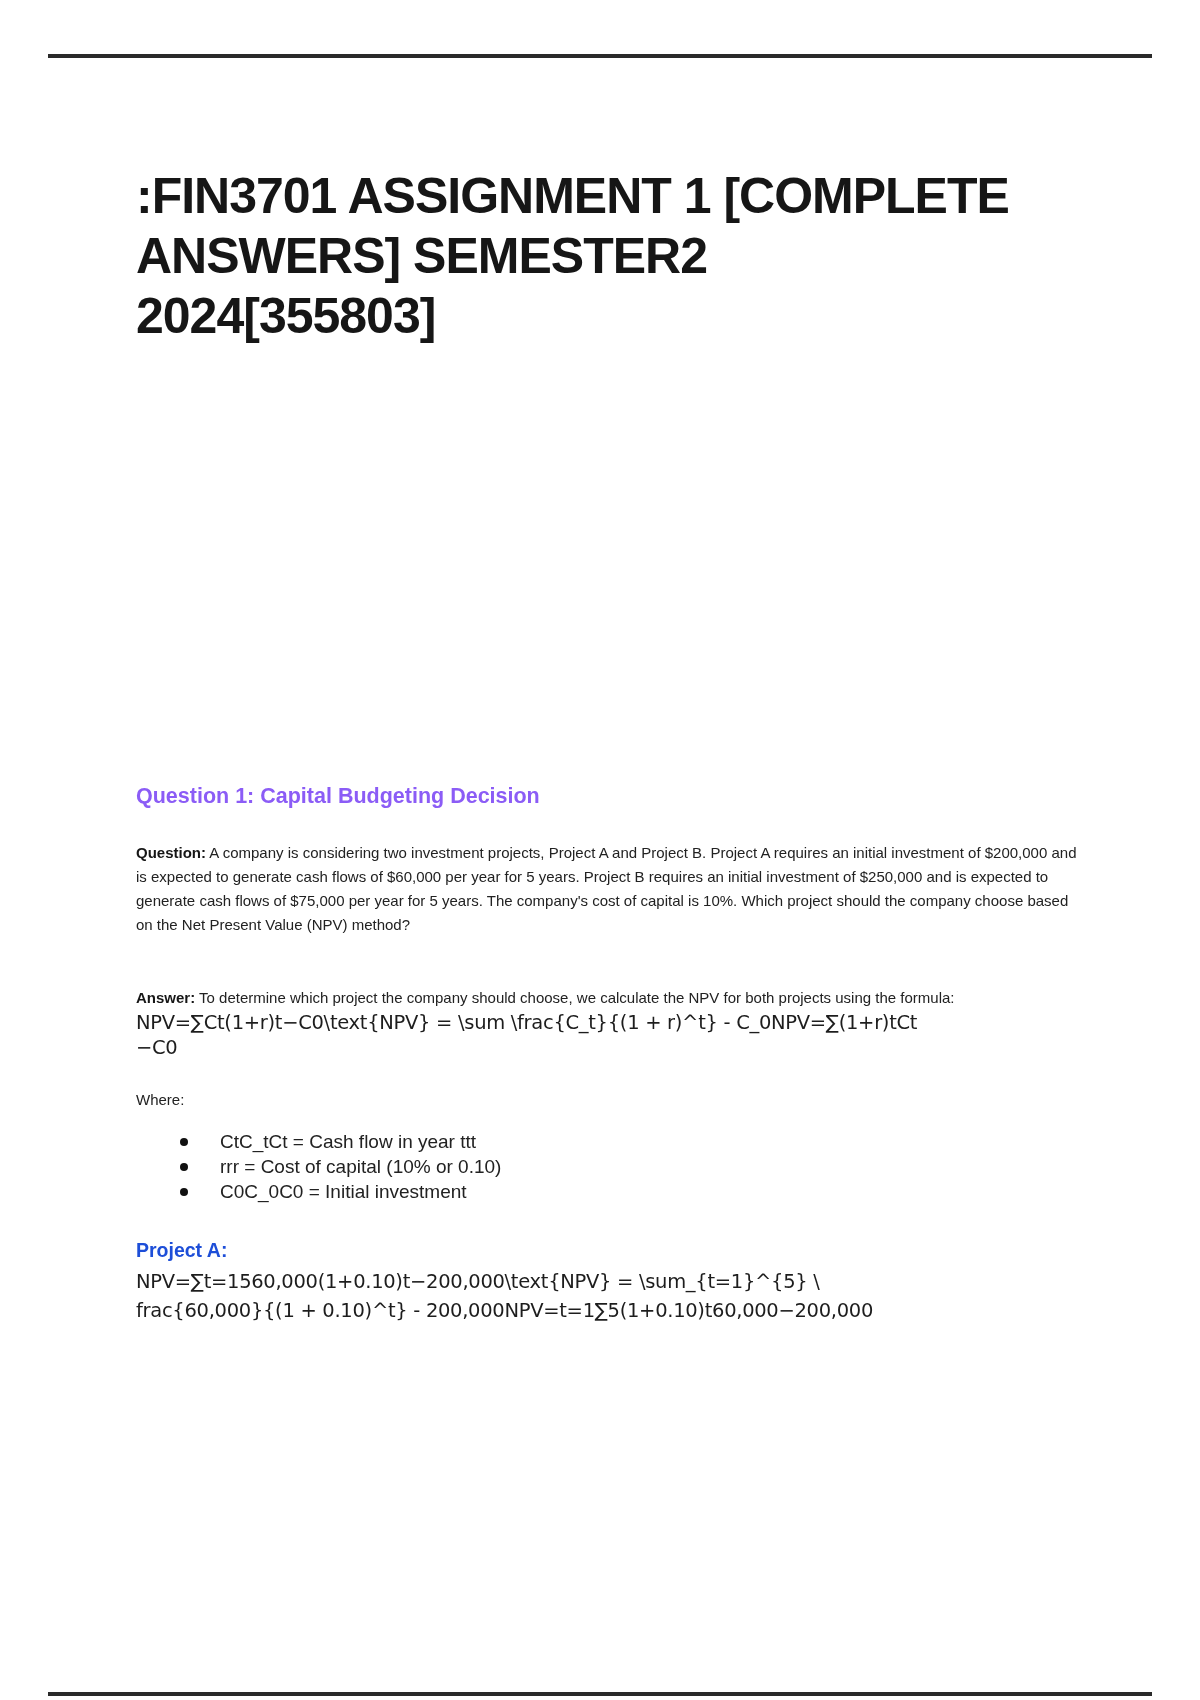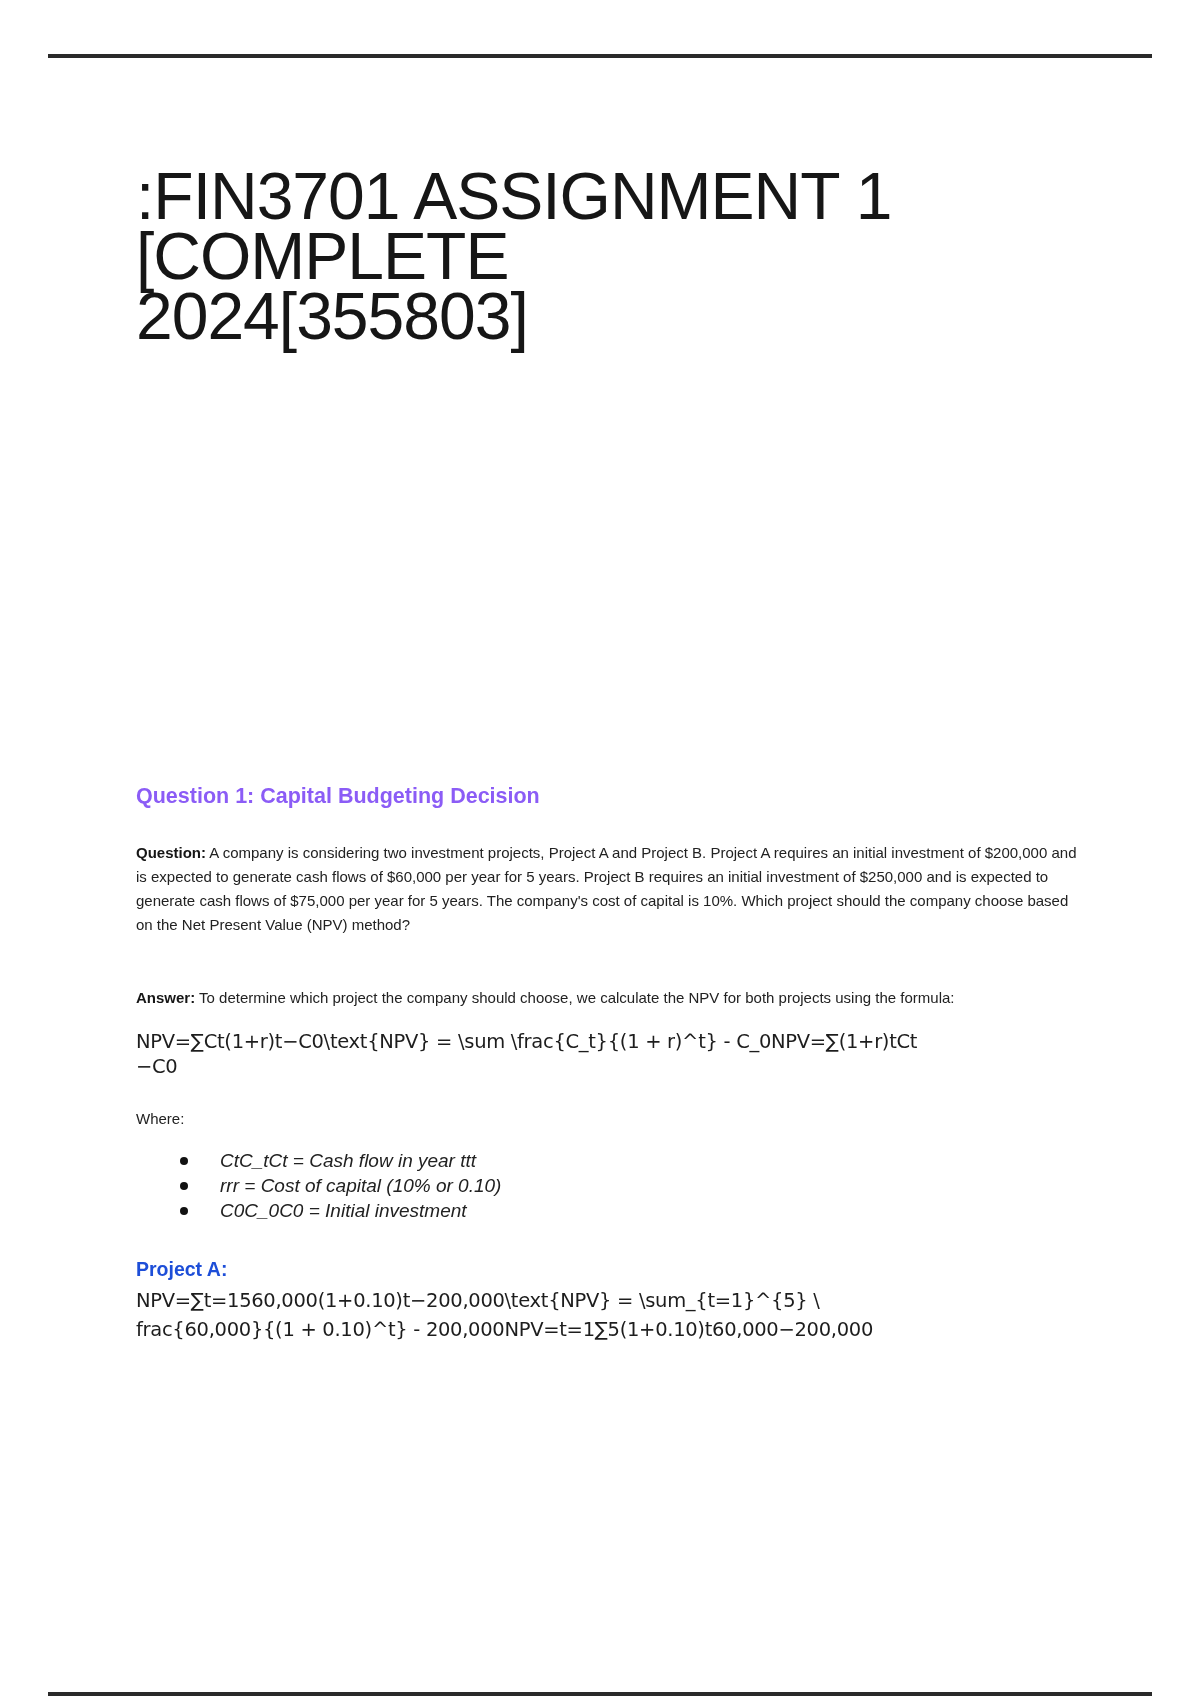--- a/index.html
+++ b/index.html
@@ -28,23 +28,23 @@
 
   .content {
     position: absolute;
     left: 136px;
     top: 0;
     width: 950px;
   }
 
   .doc-title {
     margin: 166px 0 0 0;
-    font-size: 66px;
+    font-size: 50px;
     line-height: 60px;
-    font-weight: 400;
+    font-weight: 700;
     letter-spacing: -1px;
     color: #161616;
   }
   .doc-title .tline { display: block; }
 
   .q-heading {
     margin: 437px 0 0 0;
     font-size: 21.5px;
     line-height: 27px;
     font-weight: 700;
@@ -62,30 +62,29 @@
   .para b { color: #161616; }
 
   .formula {
     margin: 0;
     font-family: "DejaVu Sans", sans-serif;
     font-size: 19.5px;
     letter-spacing: -0.3px;
     color: #1d1d1d;
   }
   .formula .fline { display: block; }
-  .f1 { margin-top: 19px; line-height: 25px; }
+  .f1 { line-height: 25px; }
   .f2 { margin-top: 4px; line-height: 29px; }
 
   .where { margin-top: 28px; }
 
   .defs {
     margin: 17px 0 0 0;
     padding: 0;
     list-style: none;
-    font-style: italic;
   }
   .defs li {
     position: relative;
     padding-left: 84px;
     font-size: 19px;
     line-height: 25px;
     color: #222222;
   }
   .defs li::before {
     content: "";
@@ -109,20 +108,21 @@
 </head>
 <body>
 
 <div class="page">
   <div class="rule rule-top"></div>
 
   <div class="content">
 
     <h1 class="doc-title">
       <span class="tline">:FIN3701 ASSIGNMENT 1 [COMPLETE</span>
+      <span class="tline">ANSWERS] SEMESTER2</span>
       <span class="tline">2024[355803]</span>
     </h1>
 
     <h2 class="q-heading">Question 1: Capital Budgeting Decision</h2>
 
     <p class="para q-para"><b>Question:</b><span> A company is considering two investment projects, Project A and Project B. Project A requires an initial investment of $200,000 and is expected to generate cash flows of $60,000 per year for 5 years. Project B requires an initial investment of $250,000 and is expected to generate cash flows of $75,000 per year for 5 years. The company's cost of capital is 10%. Which project should the company choose based on the Net Present Value (NPV) method?</span></p>
 
     <p class="para a-para"><b>Answer:</b><span> To determine which project the company should choose, we calculate the NPV for both projects using the formula:</span></p>
 
     <p class="formula f1">

